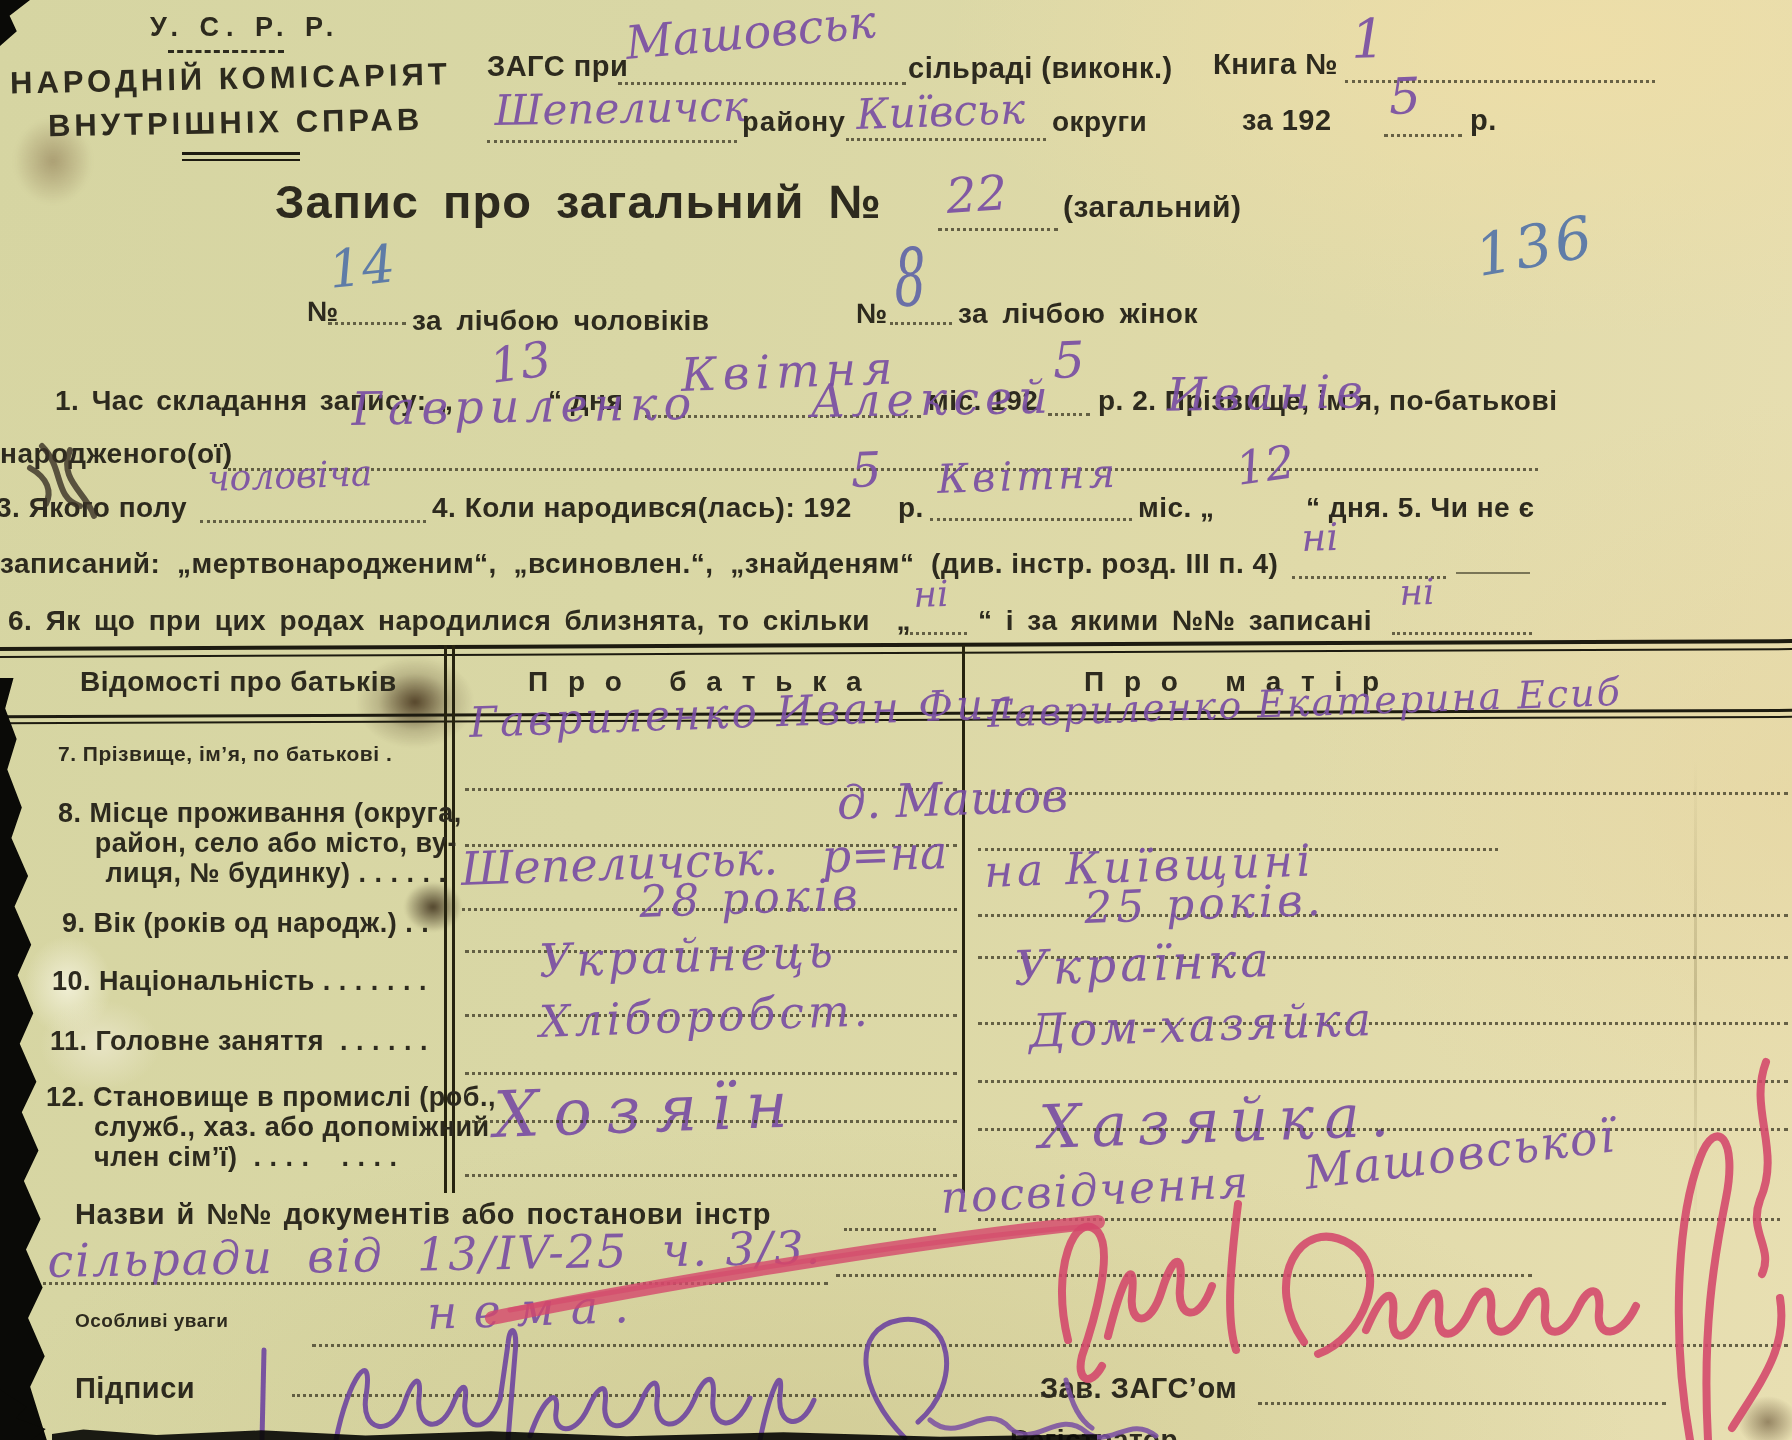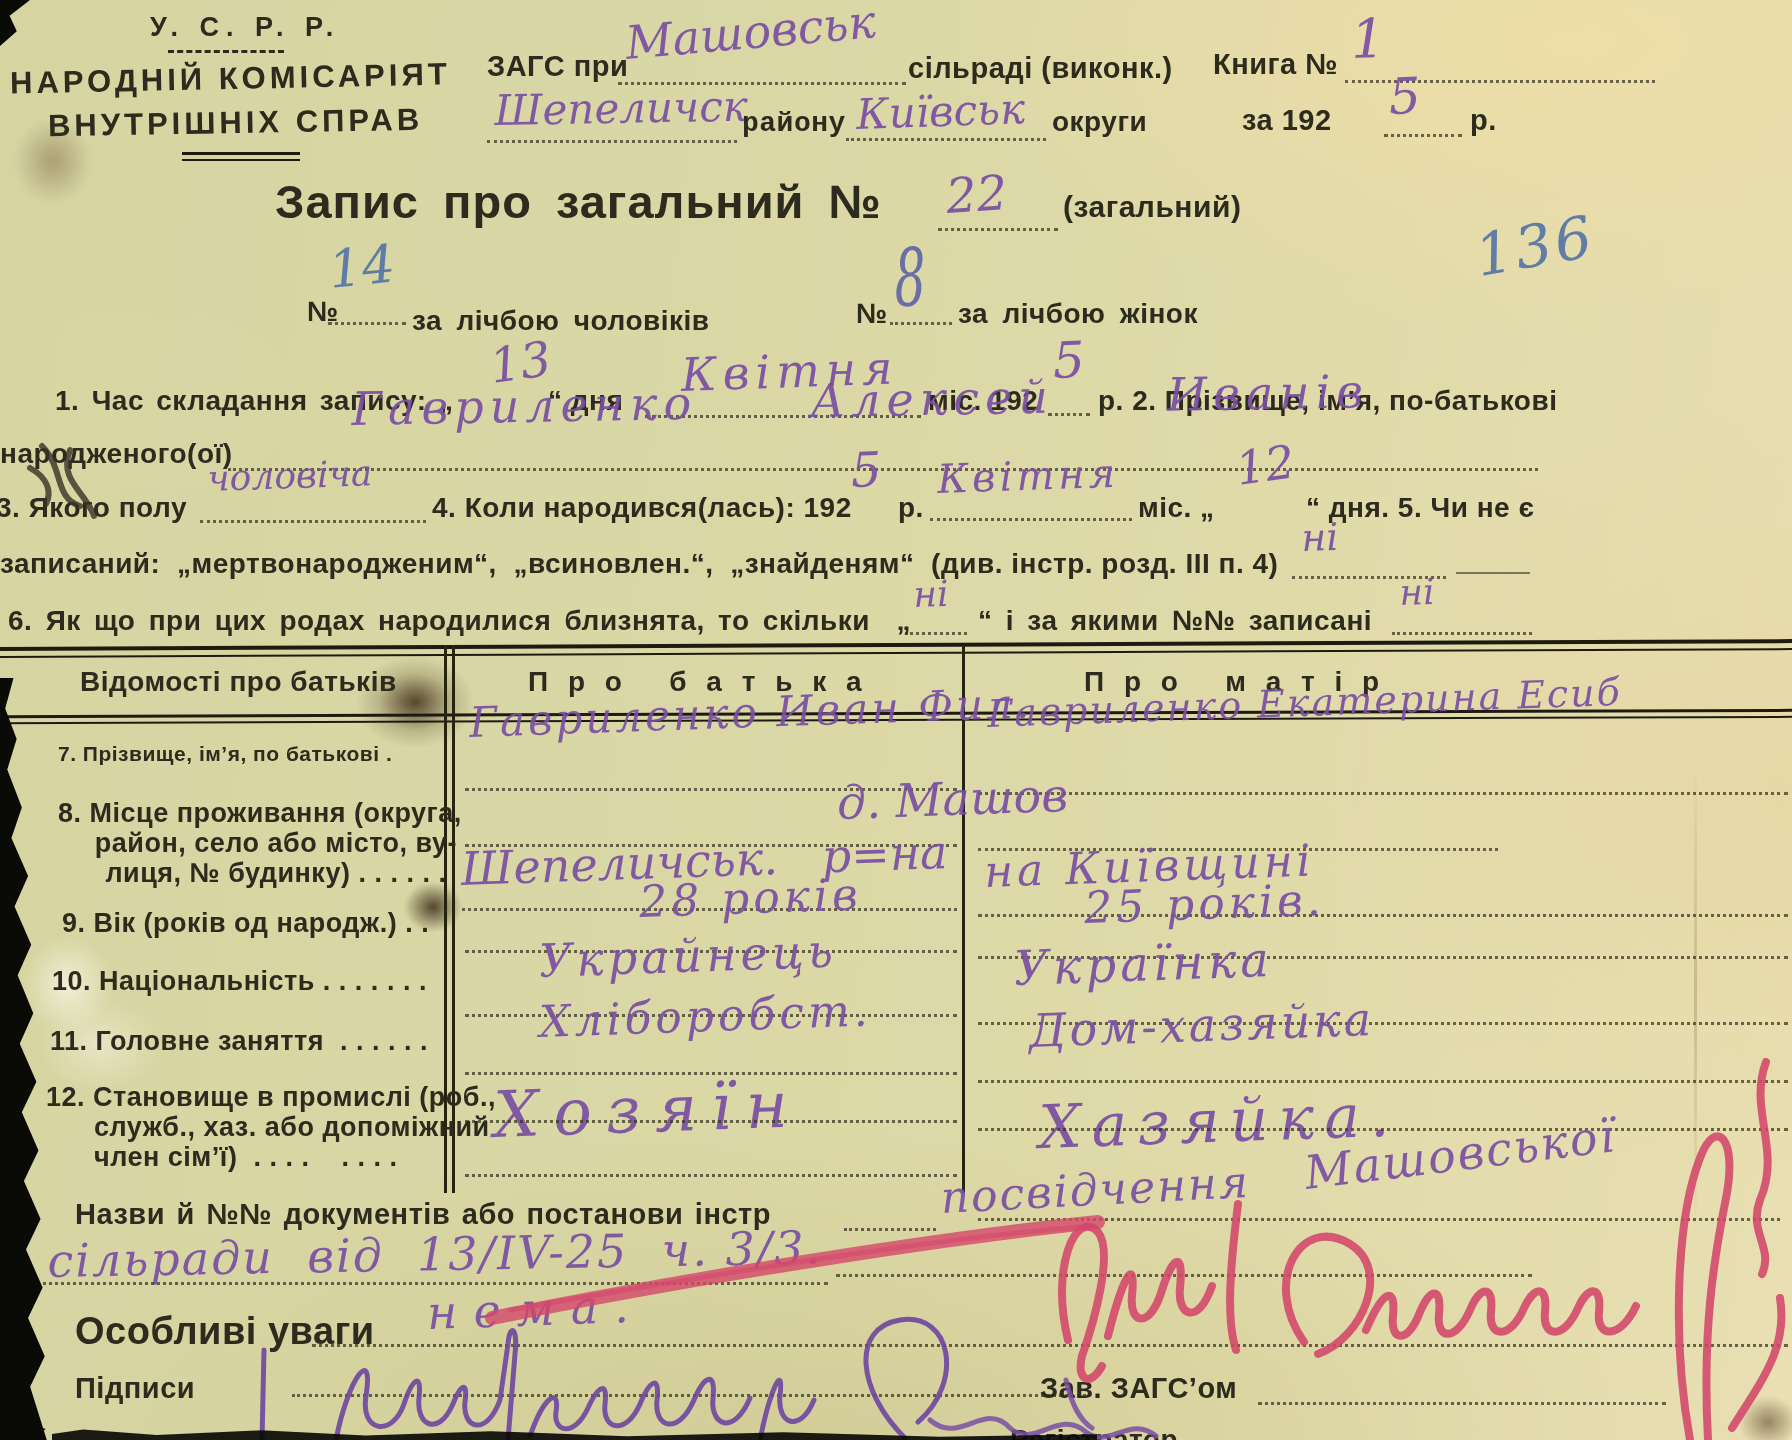--- a/index.html
+++ b/index.html
@@ -175,21 +175,21 @@
   <i class="dots" style="left:978px;top:1218px;width:802px;"></i>
 
   <span class="p" style="left:75px;top:1198px;font-size:29px;word-spacing:3px;">Назви й №№ документів або постанови інстр</span>
   <i class="dots" style="left:844px;top:1228px;width:92px;"></i>
   <span class="hw" style="left:942px;top:1172px;font-size:44px;letter-spacing:2px;transform:rotate(-3deg);">посвідчення</span>
   <span class="hw" style="left:1308px;top:1146px;font-size:46px;letter-spacing:2px;transform:rotate(-7deg);">Машовської</span>
   <span class="hw" style="left:48px;top:1234px;font-size:46px;letter-spacing:2px;transform:rotate(-1deg);">сільради  від  13/IV-25  ч. 3/3.</span>
   <i class="dots" style="left:0px;top:1282px;width:828px;"></i>
   <i class="dots" style="left:836px;top:1274px;width:696px;"></i>
 
-  <span class="p" style="left:75px;top:1310px;font-size:38px;text-align:right;">Особливі уваги</span>
+  <span class="p" style="left:75px;top:1310px;font-size:19px;text-align:right;">Особливі уваги</span>
   <span class="hw" style="left:428px;top:1286px;font-size:46px;letter-spacing:16px;">нема.</span>
   <i class="dots" style="left:312px;top:1344px;width:1476px;"></i>
 
   <span class="p" style="left:75px;top:1372px;font-size:29px;">Підписи</span>
   <i class="dots" style="left:292px;top:1394px;width:794px;"></i>
   <span class="p" style="left:1040px;top:1372px;font-size:29px;">Зав. ЗАГС’ом</span>
   <i class="dots" style="left:1258px;top:1402px;width:408px;"></i>
   <span class="p" style="left:1010px;top:1424px;font-size:28px;">Регістратор</span>
 
   <svg class="layer" width="1792" height="1440" viewBox="0 0 1792 1440">

